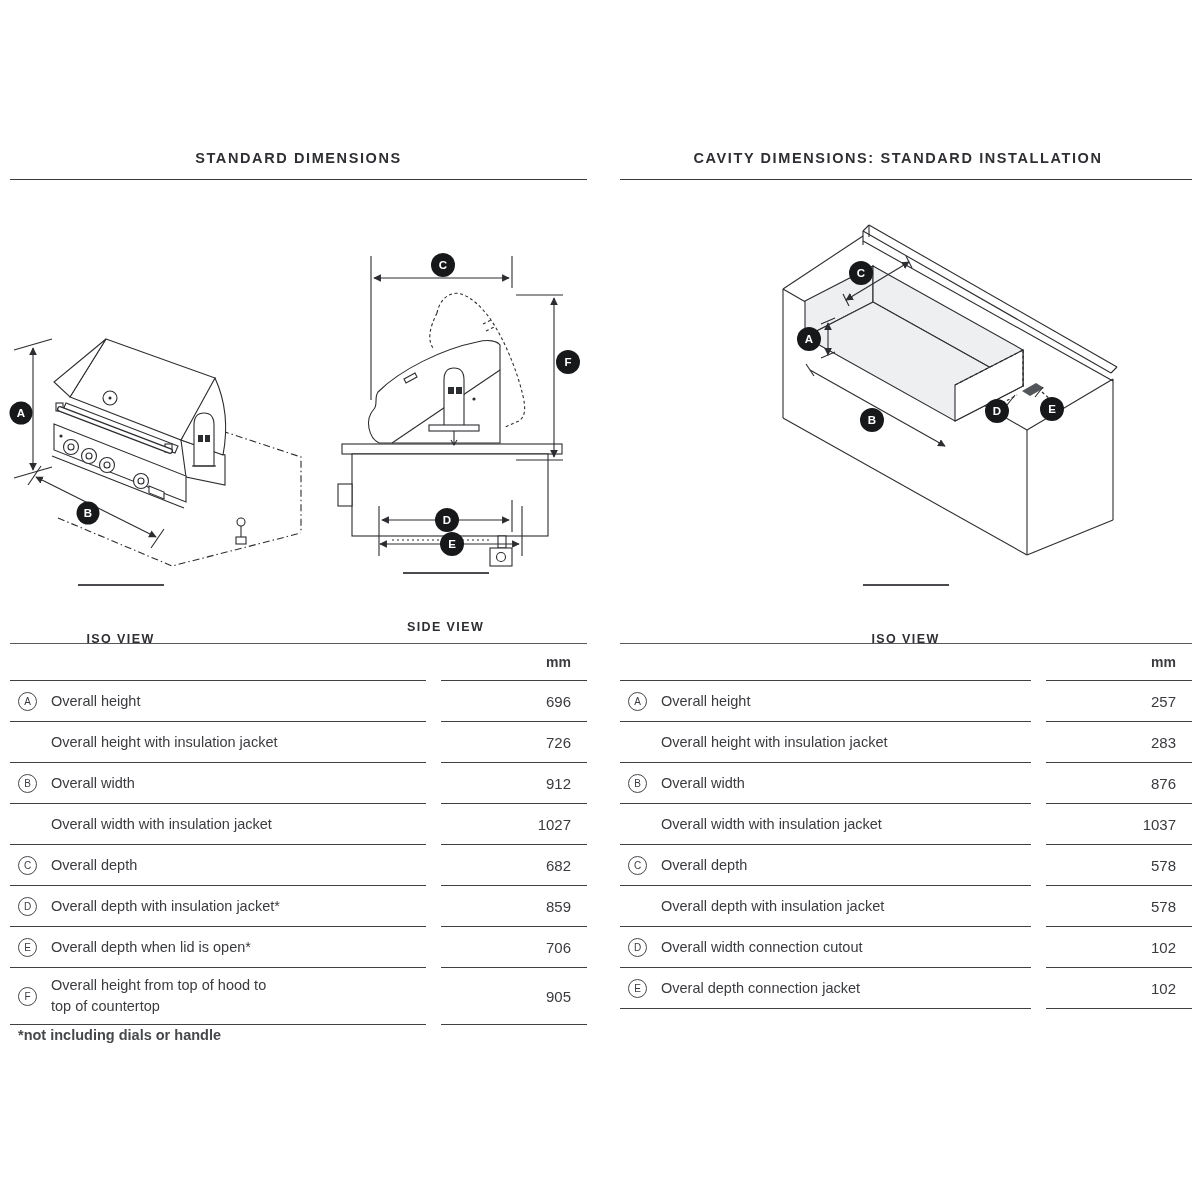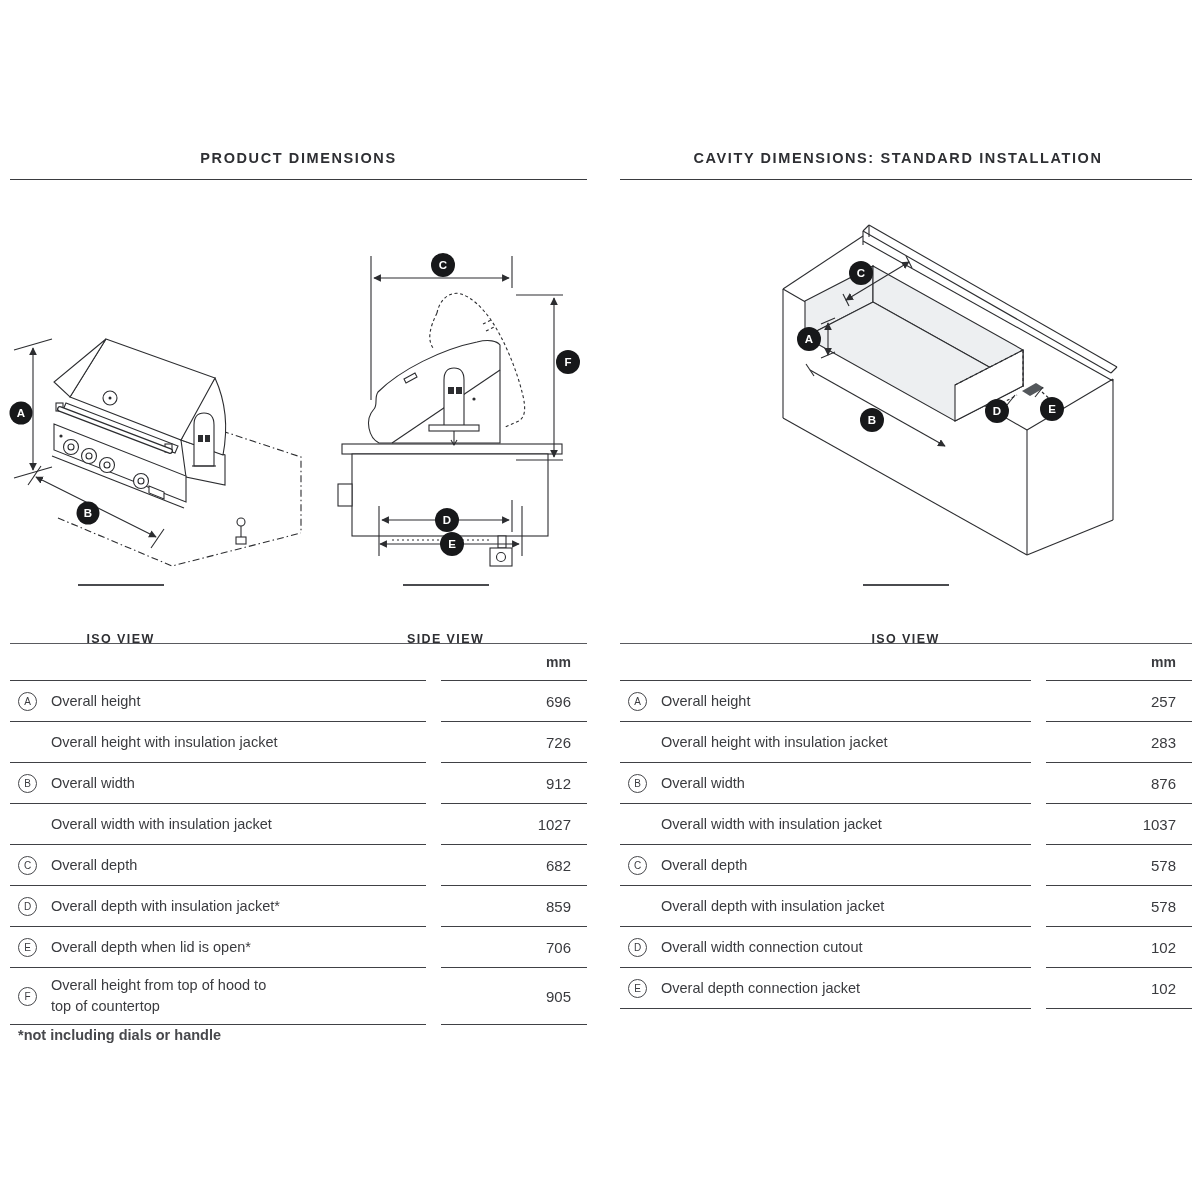--- a/index.html
+++ b/index.html
@@ -44,21 +44,21 @@
     width:19px;height:19px;border:1.2px solid #46474b;border-radius:50%;
     display:flex;align-items:center;justify-content:center;font-size:10px;
     color:#3a3b3f;margin-right:14px;flex:none;box-sizing:border-box;
   }
   .circ:empty{visibility:hidden;}
   .footnote{position:absolute;font-size:14.5px;color:#47484c;font-weight:bold;}
 </style>
 </head>
 <body>
 
-<div class="col-title" style="left:10px;top:150px;width:577px;">PRODUCT DIMENSIONS</div>
+<div class="col-title" style="left:10px;top:150px;width:577px;">STANDARD DIMENSIONS</div>
 <div class="col-rule" style="left:10px;top:179px;width:577px;"></div>
 
 <div class="fig" style="left:8px;top:325px;width:300px;height:255px;">
 <svg width="300" height="255" viewBox="0 0 300 255">
   <defs>
     <marker id="ga" viewBox="0 0 10 10" refX="9" refY="5" markerWidth="7" markerHeight="7" orient="auto-start-reverse">
       <path d="M0,0L10,5L0,10z" fill="#2c2d30"></path>
     </marker>
   </defs>
 
@@ -193,21 +193,21 @@
     <circle class="lblc" cx="122" cy="296" r="12"></circle>
     <text class="lblt" x="122" y="300">E</text>
   </g>
 </svg>
 </div>
 
 <div class="caption" style="left:58px;top:584px;width:125px;">
   <div class="cap-rule"></div>
   <div class="cap-text">ISO VIEW</div>
 </div>
-<div class="caption" style="left:383px;top:584px;width:125px;">
+<div class="caption" style="left:383px;top:572px;width:125px;">
   <div class="cap-rule"></div>
   <div class="cap-text">SIDE VIEW</div>
 </div>
 
 <div class="dim-table" style="left:10px;top:643px;width:577px;">
   <div class="t-row hdr">
     <div class="lbl" style="border-bottom-color:#404145;"></div>
     <div class="val">mm</div>
   </div>
   <div class="t-row">

